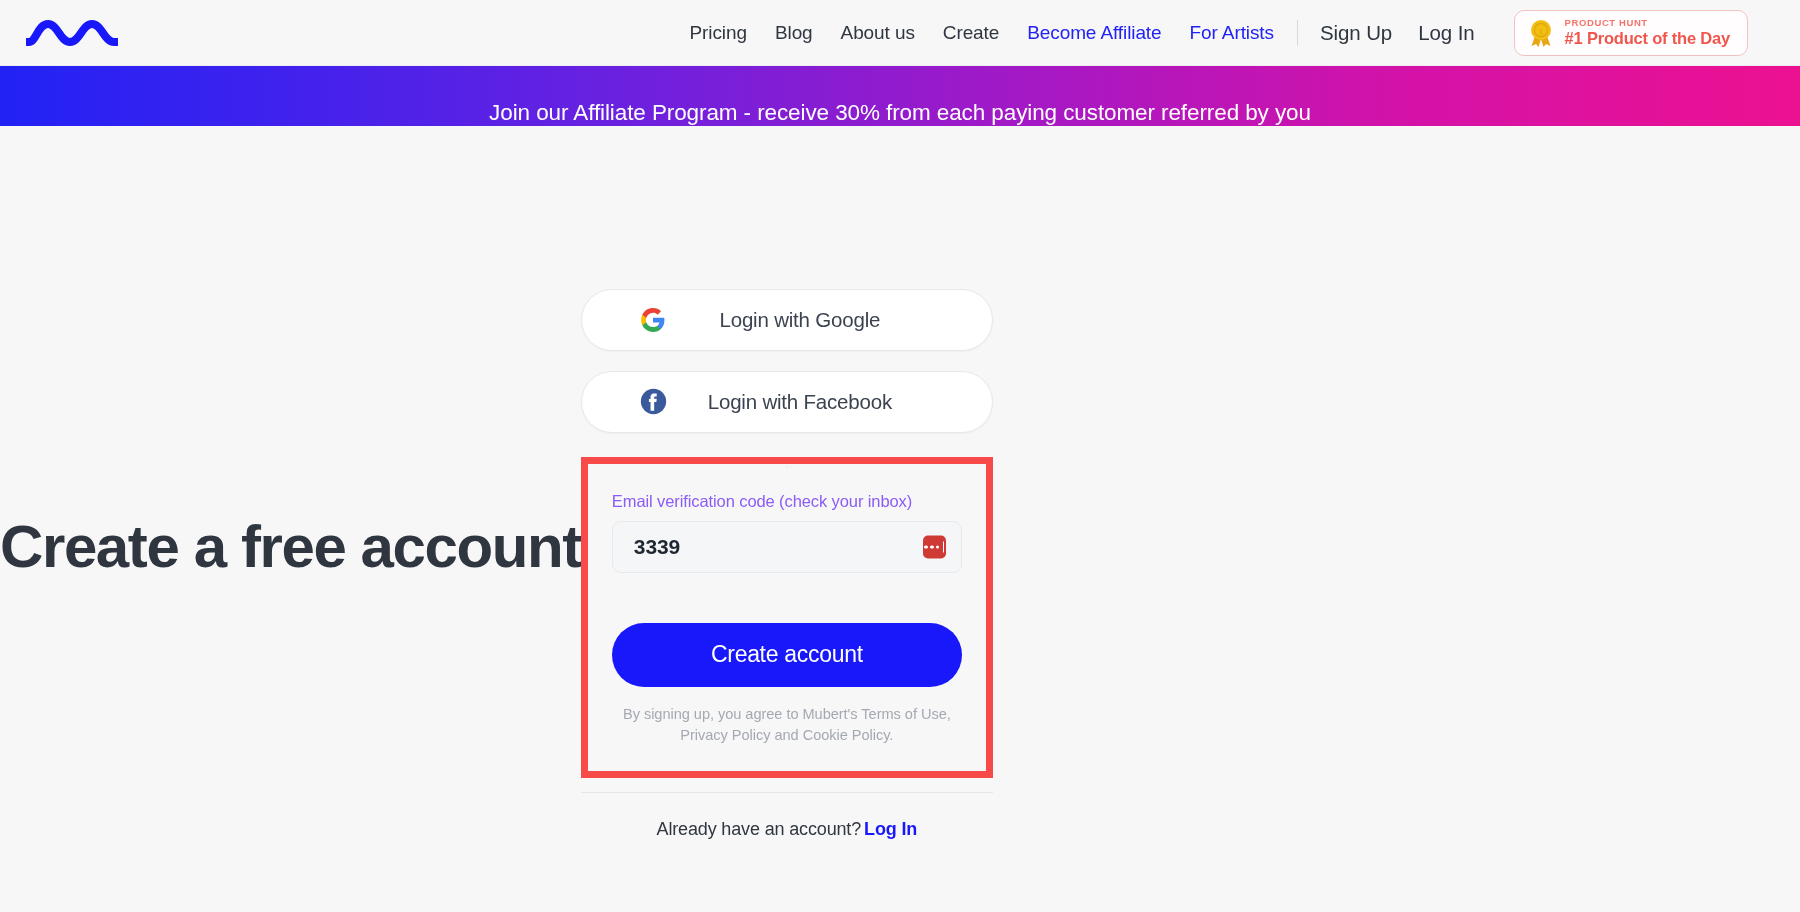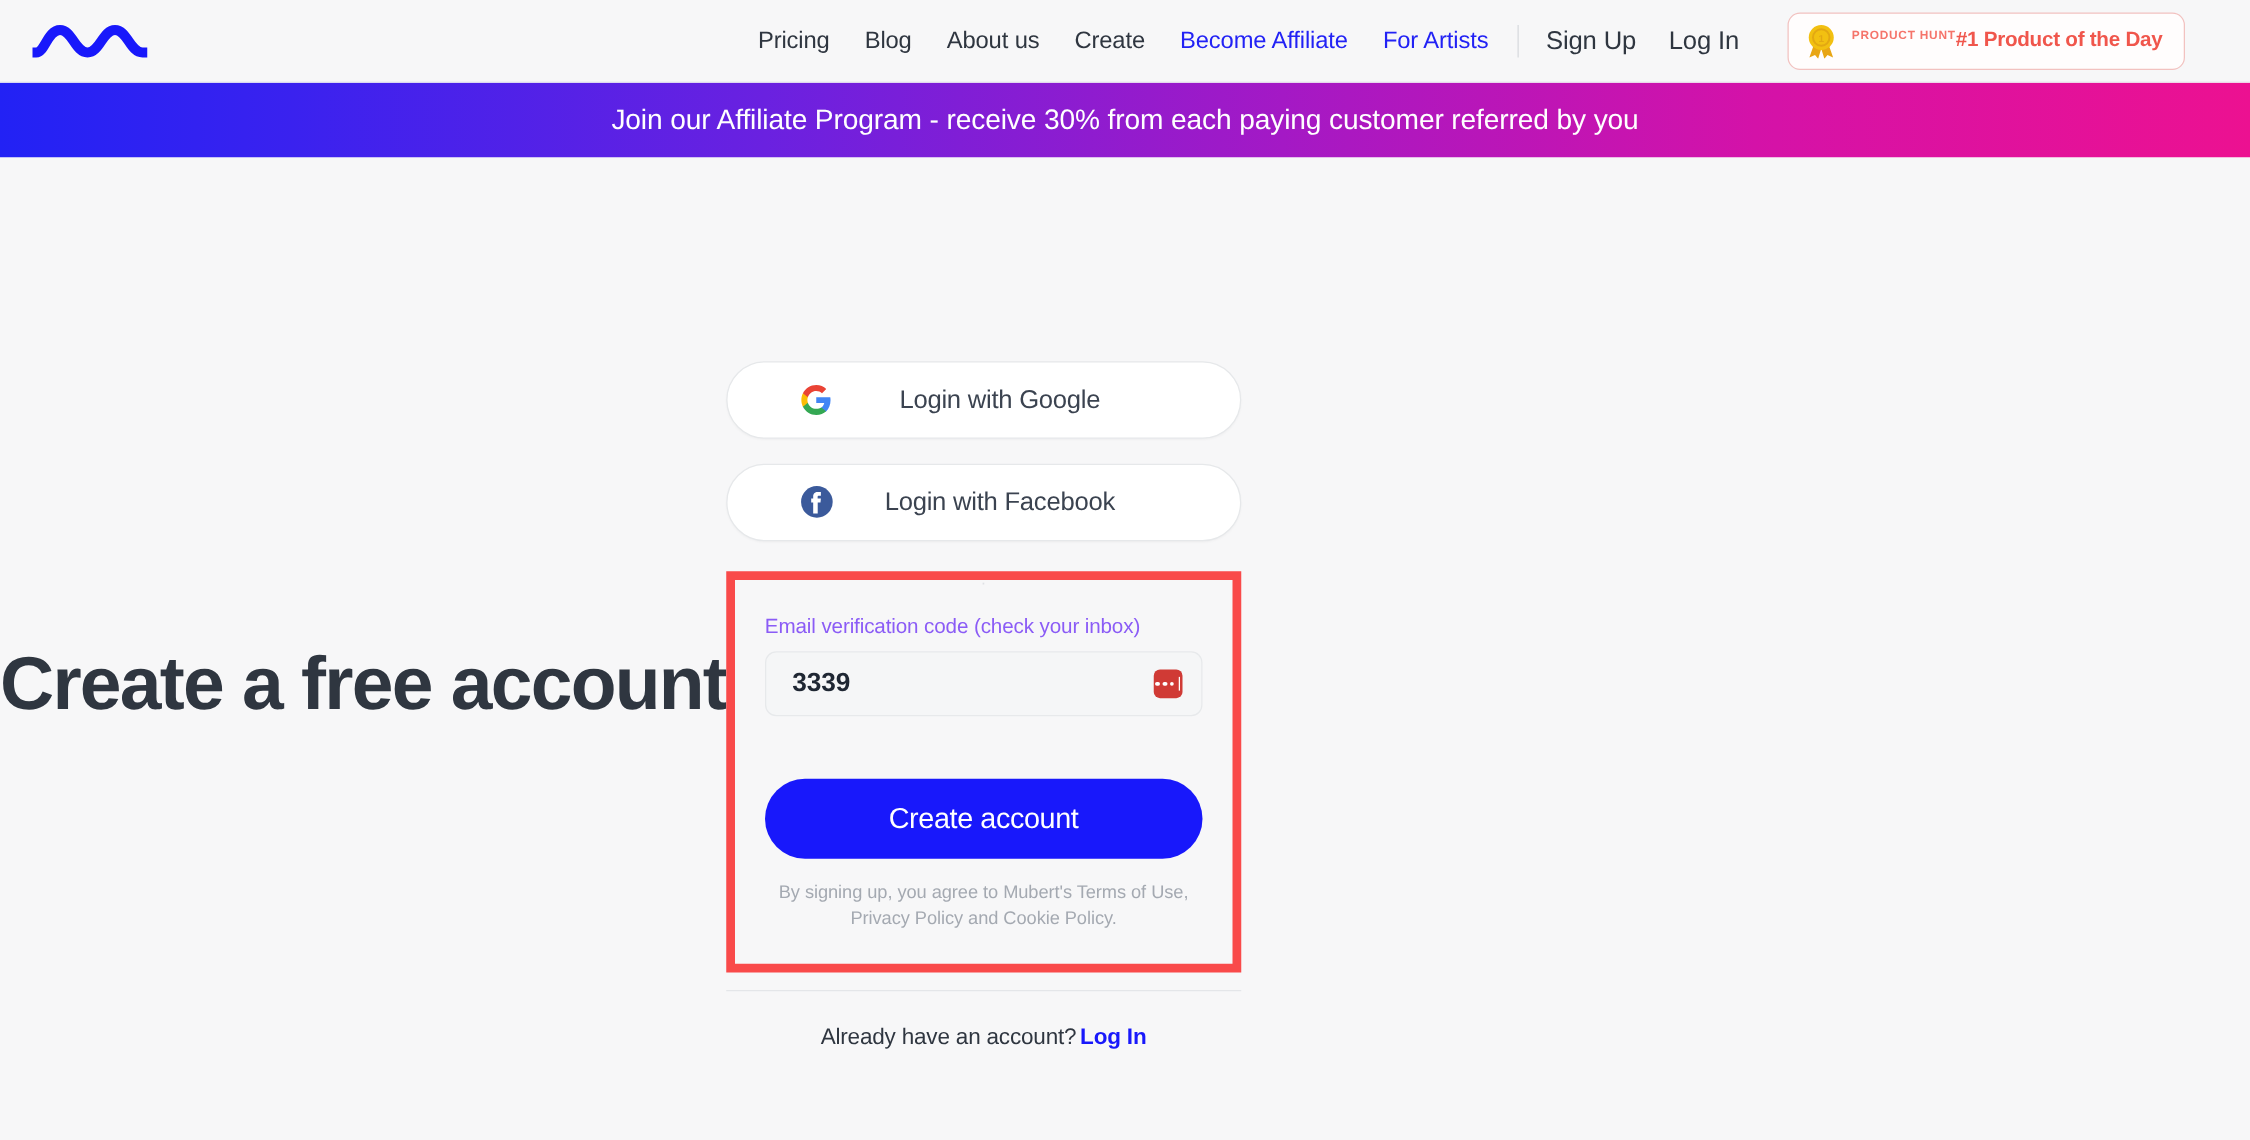--- a/index.html
+++ b/index.html
@@ -77,42 +77,42 @@
     align-items: center;
     gap: 11px;
     border: 1px solid #f2c2c0;
     border-radius: 10px;
     background: #fffdfd;
     padding: 7px 17px 7px 13px;
     height: 46px;
     cursor: pointer;
   }
   .ph-medal { width: 26px; height: 28px; flex: 0 0 auto; }
-  .ph-text { display: flex; flex-direction: row; justify-content: space-between; }
+  .ph-text { display: flex; flex-direction: column; justify-content: space-between; }
   .ph-kicker {
     font-size: 9.5px;
     font-weight: bold;
     letter-spacing: 0.6px;
     color: #f5746a;
     line-height: 1.25;
   }
   .ph-title {
     font-size: 16.5px;
     font-weight: bold;
     color: #f0564c;
     line-height: 1.2;
     letter-spacing: -0.2px;
   }
 
   
   .banner {
     height: 60px;
     background: linear-gradient(90deg, #2222f5 0%, #3a22ef 13%, #6a21e0 34%, #a419c5 57%, #d412a8 78%, #ec1191 100%);
     display: flex;
-    align-items: center;
+    align-items: flex-end;
     justify-content: center;
     cursor: pointer;
   }
   .banner-text {
     color: #ffffff;
     font-size: 22.5px;
     letter-spacing: -0.1px;
     font-weight: 400;
   }
 

